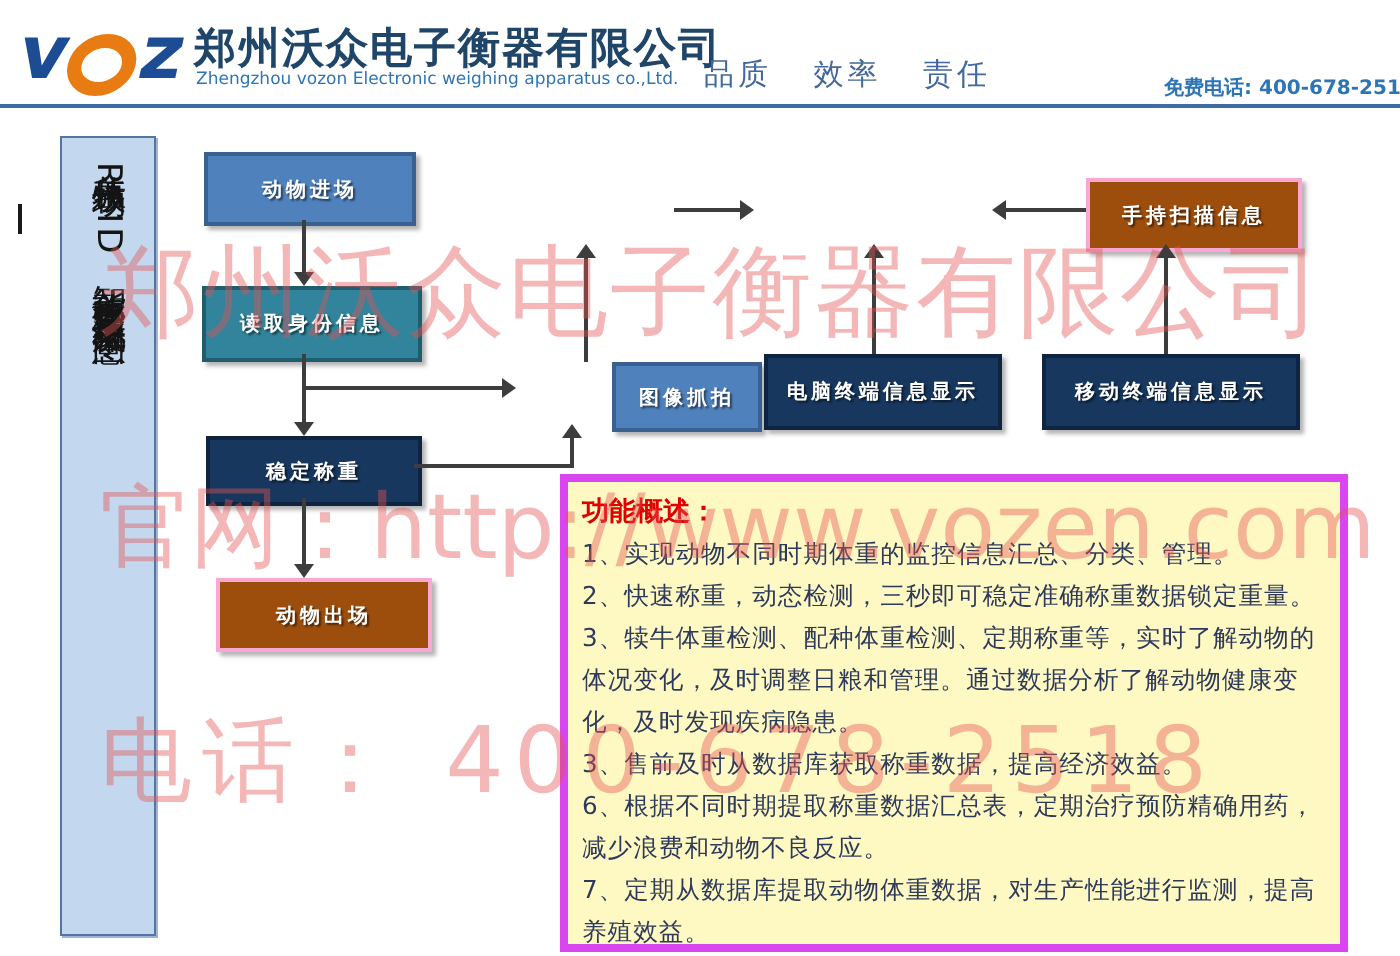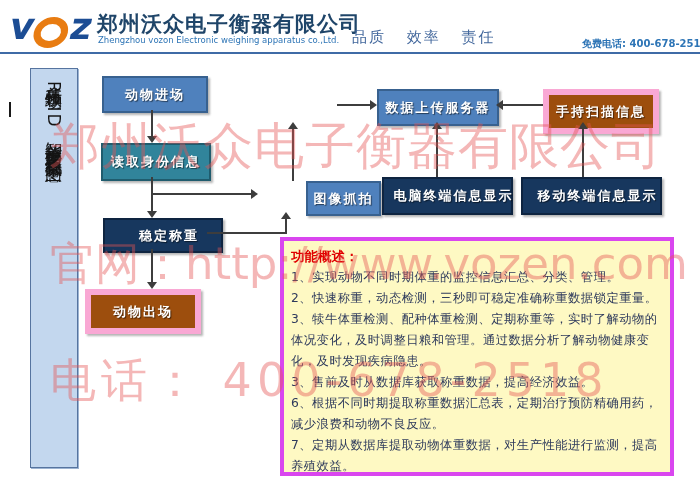--- a/index.html
+++ b/index.html
@@ -16,36 +16,36 @@
   .cname-en{position:absolute;left:98px;top:35px;font-size:8.5px;color:#2e75b6;white-space:nowrap;}
   .slogan{position:absolute;left:352px;top:28px;font-size:15px;font-weight:normal;color:#43689d;letter-spacing:2px;word-spacing:14px;white-space:nowrap;}
   .freephone{position:absolute;left:582px;top:37px;font-size:10px;font-weight:bold;color:#2e75b6;white-space:nowrap;}
 
   
   .sidebar{position:absolute;left:30px;top:68px;width:46px;height:398px;background:#c3d7ee;border:1px solid #56749f;box-shadow:1px 1px 0 #9db4d2;display:flex;justify-content:center;}
   .sidebar-text{writing-mode:vertical-rl;text-orientation:mixed;font-size:17px;color:#141414;letter-spacing:2px;line-height:44px;margin-top:4px;}
   .cursor-mark{position:absolute;left:9px;top:102px;width:2px;height:15px;background:#1a1a1a;}
 
   
-  .node{position:absolute;display:flex;align-items:center;justify-content:center;color:#ffffff;font-size:13px;font-weight:bold;letter-spacing:2px;text-shadow:1px 1px 1px rgba(0,0,0,0.55);box-shadow:2px 2px 2px rgba(90,90,90,0.45);white-space:nowrap;font-family:Liberation Mono, monospace;}
+  .node{position:absolute;display:flex;align-items:center;justify-content:center;color:#ffffff;font-size:10px;font-weight:bold;letter-spacing:2px;text-shadow:1px 1px 1px rgba(0,0,0,0.55);box-shadow:2px 2px 2px rgba(90,90,90,0.45);white-space:nowrap;font-family:Liberation Mono, monospace;}
   .n-blue{background:#4f81bd;border:2px solid #38618f;}
   .n-teal{background:#31849b;border:2px solid #1f5c6e;}
-  .n-navy{background:#17375e;border:2px solid #0e2440;padding-left:12px;}
-  .n-brown{background:#9d4e0d;border:6px solid #f9a8d4;}
+  .n-navy{background:#17375e;border:2px solid #0e2440;}
+  .n-brown{background:#9d4e0d;border:2px solid #f9a8d4;}
 
   #n-animal-entry{left:102px;top:76px;width:102px;height:33px;}
   #n-weigh-data{left:237px;top:89px;width:100px;height:33px;}
   #n-upload-server{left:377px;top:89px;width:118px;height:33px;}
   #n-handheld{left:543px;top:89px;width:104px;height:33px;}
   #n-read-id{left:101px;top:143px;width:106px;height:34px;}
   #n-image-capture{left:258px;top:181px;width:71px;height:31px;margin-left:48px;}
   #n-pc-terminal{left:382px;top:177px;width:115px;height:34px;}
   #n-mobile-terminal{left:521px;top:177px;width:125px;height:34px;}
   #n-stable-weigh{left:103px;top:218px;width:104px;height:31px;}
-  #n-animal-exit{left:85px;top:289px;width:104px;height:33px;}
+  #n-animal-exit{left:108px;top:289px;width:104px;height:33px;}
 
   
   .hline{position:absolute;height:2px;background:#3d3d3d;}
   .vline{position:absolute;width:2px;background:#3d3d3d;}
   .arr{position:absolute;width:0;height:0;}
   .arr-down{border-left:5px solid transparent;border-right:5px solid transparent;border-top:7px solid #3d3d3d;}
   .arr-up{border-left:5px solid transparent;border-right:5px solid transparent;border-bottom:7px solid #3d3d3d;}
   .arr-right{border-top:5px solid transparent;border-bottom:5px solid transparent;border-left:7px solid #3d3d3d;}
   .arr-left{border-top:5px solid transparent;border-bottom:5px solid transparent;border-right:7px solid #3d3d3d;}
 
@@ -82,21 +82,20 @@
 
   <div class="sidebar">
     <div class="sidebar-text">养殖牧场RFID智能称重管理系统流程示意图</div>
   </div>
 
   <div class="node n-blue" id="n-animal-entry">动物进场</div>
   <div class="node n-teal" id="n-read-id">读取身份信息</div>
   <div class="node n-navy" id="n-stable-weigh">稳定称重</div>
   <div class="node n-brown" id="n-animal-exit">动物出场</div>
   <div class="node n-blue" id="n-image-capture">图像抓拍</div>
-  <div class="node n-blue" id="n-upload-server">数据上传服务器</div>
   <div class="node n-brown" id="n-handheld">手持扫描信息</div>
   <div class="node n-navy" id="n-pc-terminal">电脑终端信息显示</div>
   <div class="node n-navy" id="n-mobile-terminal">移动终端信息显示</div>
 
   <div class="vline" style="left:151px;top:110px;height:27px;"></div>
   <div class="arr arr-down" style="left:147px;top:136px;"></div>
 
   <div class="vline" style="left:151px;top:177px;height:35px;"></div>
   <div class="arr arr-down" style="left:147px;top:211px;"></div>
 

